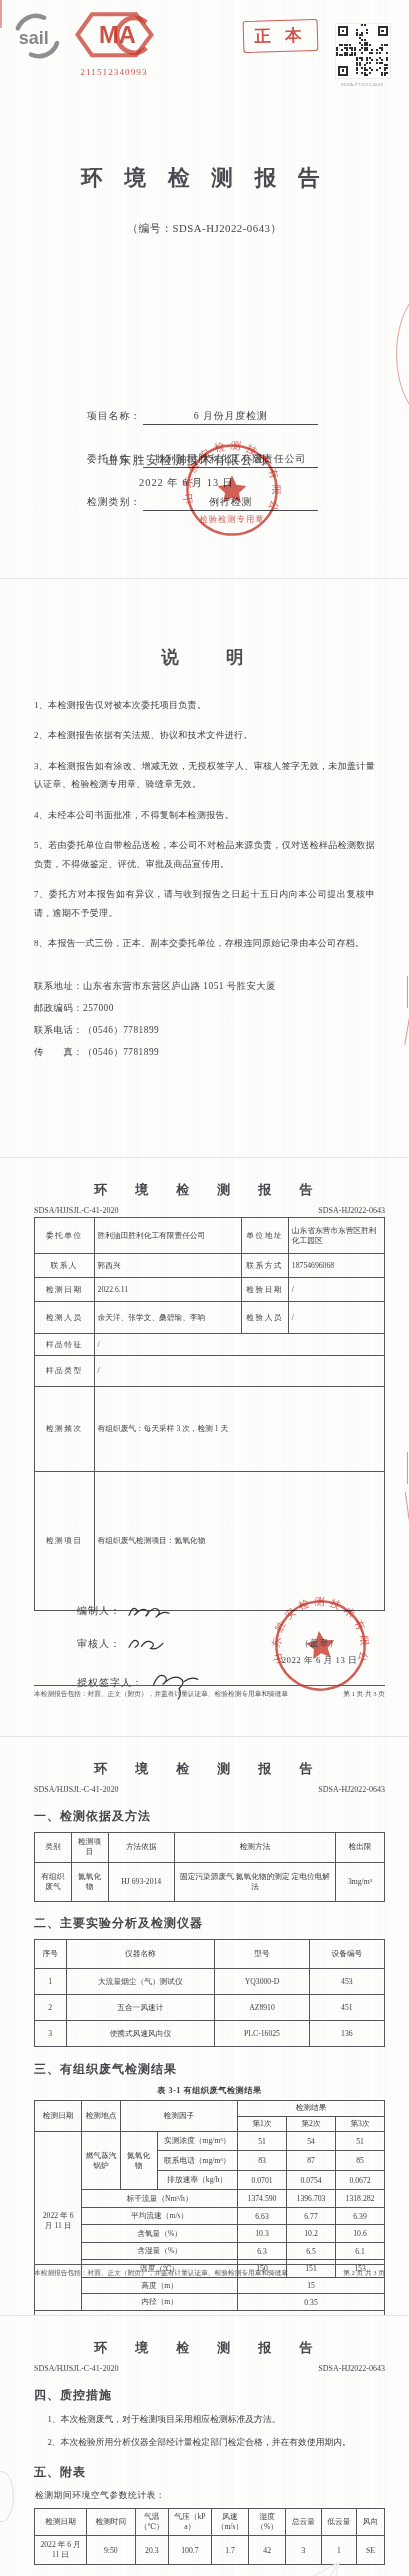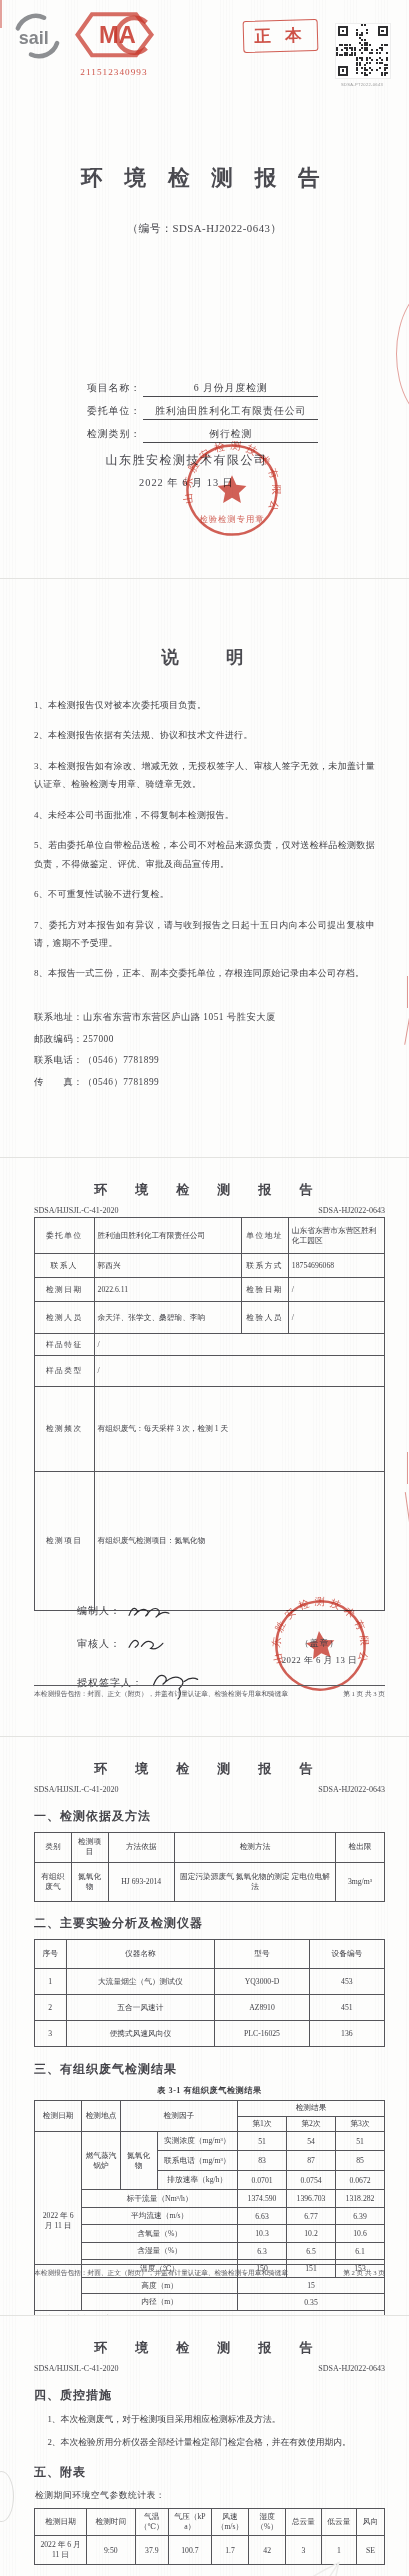--- a/index.html
+++ b/index.html
@@ -7,21 +7,21 @@
   .doc{width:409px;}
   .page{position:relative;width:409px;height:579px;overflow:hidden;background:#fdfdfc;
         background-image:repeating-linear-gradient(90deg,rgba(120,120,125,.03) 0 0.5px,transparent 0.5px 3.1px);
         border-bottom:0.5px solid #e3e3e0;box-sizing:border-box;}
   .abs{position:absolute;}
 
   
   .cover-title{left:0;right:0;top:163px;font-size:21.6px;font-weight:bold;letter-spacing:8.2px;text-align:center;color:#4a4a50;}
   .cover-no{left:0;right:0;top:222px;font-size:10.8px;text-align:center;letter-spacing:0.5px;color:#44444a;}
   .cfields{left:87px;top:382px;}
-  .cfield{margin-bottom:8.2px;white-space:nowrap;}
+  .cfield{margin-bottom:8.2px;white-space:nowrap;margin-top:28px;}
   .clabel{font-size:9.8px;letter-spacing:1px;}
   .uline{display:inline-block;min-width:165px;border-bottom:0.8px solid #4a4a4e;text-align:center;
          font-size:9.8px;padding:0 5.2px 1px;letter-spacing:1px;}
   .company-line{left:0;right:36px;top:452px;text-align:center;font-size:12px;letter-spacing:1.5px;color:#45454b;}
   .date-line{left:0;right:36px;top:476px;text-align:center;font-size:10.3px;letter-spacing:1px;color:#45454b;}
 
   .sail{left:13.4px;top:12.4px;}
   .cma{left:70px;top:5.2px;color:rgba(198,52,40,.85);}
   .zhengben{left:243px;top:19.6px;border:1.5px solid rgba(198,52,40,.8);border-radius:3.1px;
             padding:4.1px 1px 4.1px 10.3px;transform:rotate(-1.5deg);}
@@ -279,21 +279,20 @@
   <section class="page">
     <div class="edge-dash" style="top:397px;"></div>
     <div class="edge-dash" style="top:434px;transform:rotate(10deg);"></div>
     <div class="notes-body">
       <div class="notes-title">说　　明</div>
       <div class="note-item">1、本检测报告仅对被本次委托项目负责。</div>
       <div class="note-item">2、本检测报告依据有关法规、协议和技术文件进行。</div>
       <div class="note-item">3、本检测报告如有涂改、增减无效，无授权签字人、审核人签字无效，未加盖计量认证章、检验检测专用章、骑缝章无效。</div>
       <div class="note-item">4、未经本公司书面批准，不得复制本检测报告。</div>
       <div class="note-item">5、若由委托单位自带检品送检，本公司不对检品来源负责，仅对送检样品检测数据负责，不得做鉴定、评优、审批及商品宣传用。</div>
-      <div class="note-item">6、不可重复性试验不进行复检。</div>
       <div class="note-item">7、委托方对本报告如有异议，请与收到报告之日起十五日内向本公司提出复核申请，逾期不予受理。</div>
       <div class="note-item">8、本报告一式三份，正本、副本交委托单位，存根连同原始记录由本公司存档。</div>
       <div class="contacts">
         <div class="contact-row">
           <span>联系地址：</span><span>山东省东营市东营区庐山路 1051 号胜安大厦</span>
         </div>
         <div class="contact-row">
           <span>邮政编码：</span><span>257000</span>
         </div>
         <div class="contact-row">
@@ -613,21 +612,21 @@
           <th>气压（kPa）</th>
           <th>风速（m/s）</th>
           <th>湿度（%）</th>
           <th>总云量</th>
           <th>低云量</th>
           <th>风向</th>
         </tr>
         <tr style="height:29px;">
           <td class="c">2022 年 6 月 11 日</td>
           <td class="c">9:50</td>
-          <td class="c">37.9</td>
+          <td class="c">20.3</td>
           <td class="c">100.7</td>
           <td class="c">1.7</td>
           <td class="c">42</td>
           <td class="c">3</td>
           <td class="c">1</td>
           <td class="c">SE</td>
         </tr>
       </tbody>
         </table>
       <div class="end-note">（报告结束）</div>

